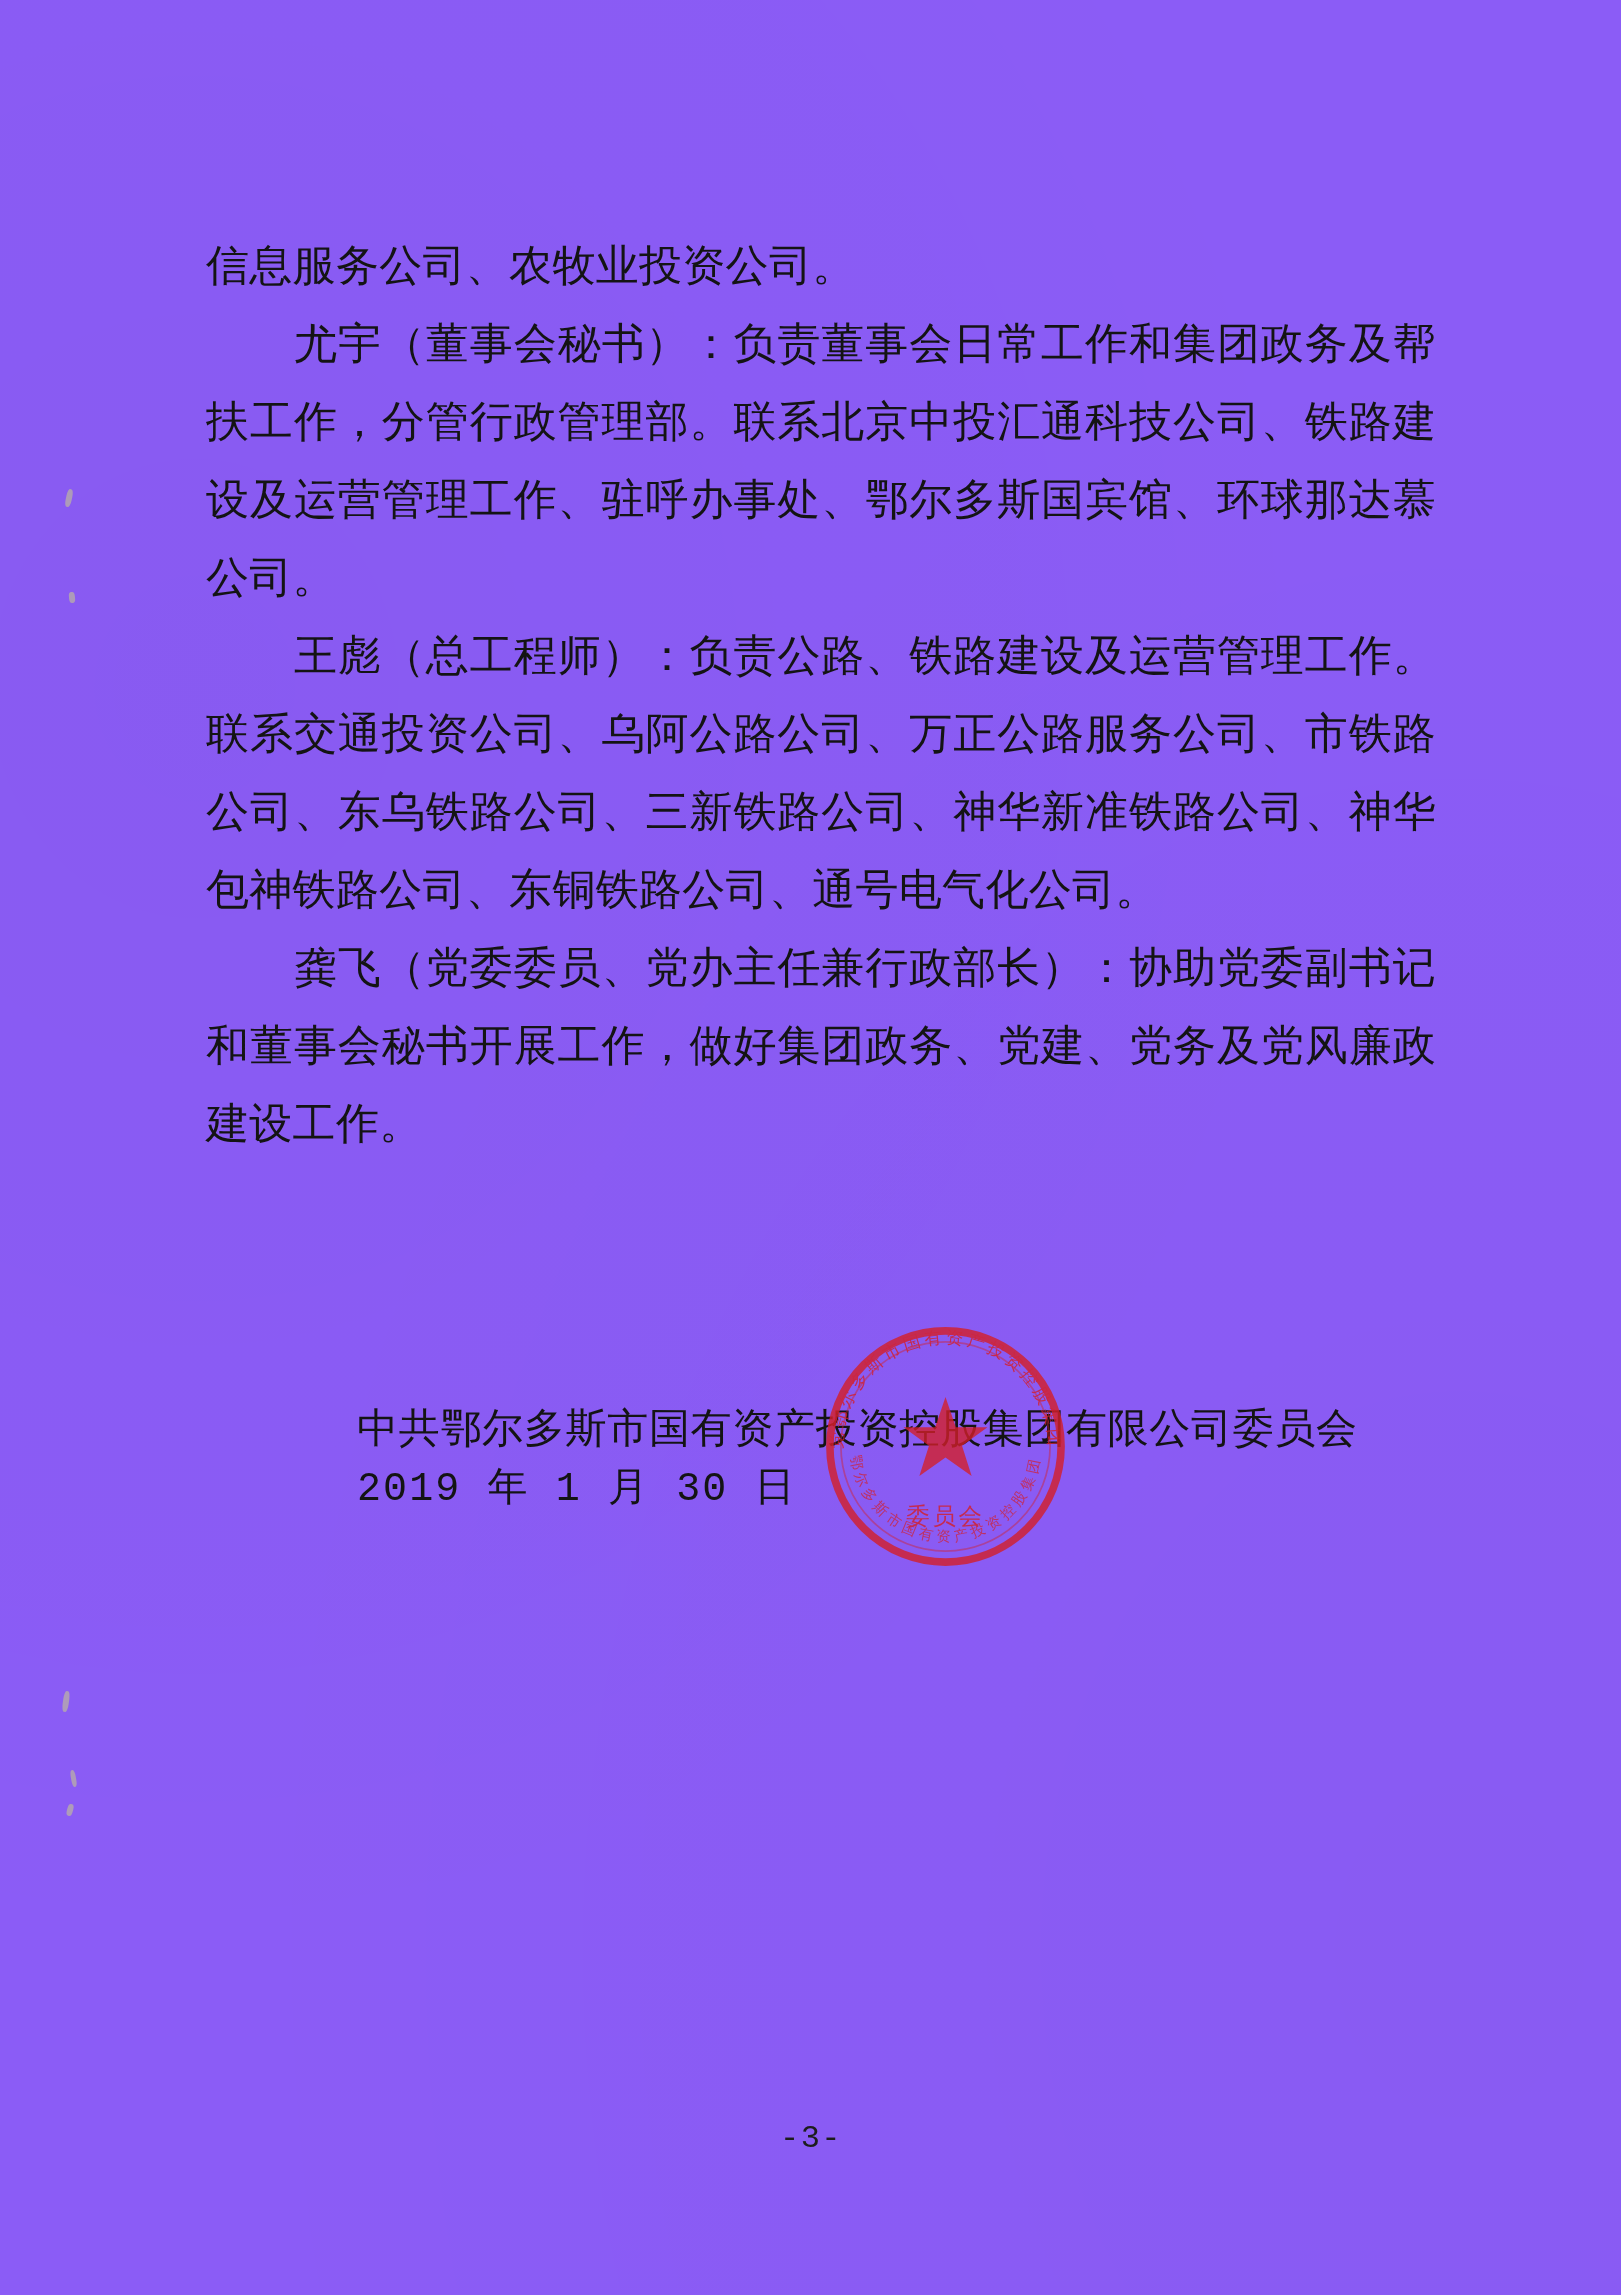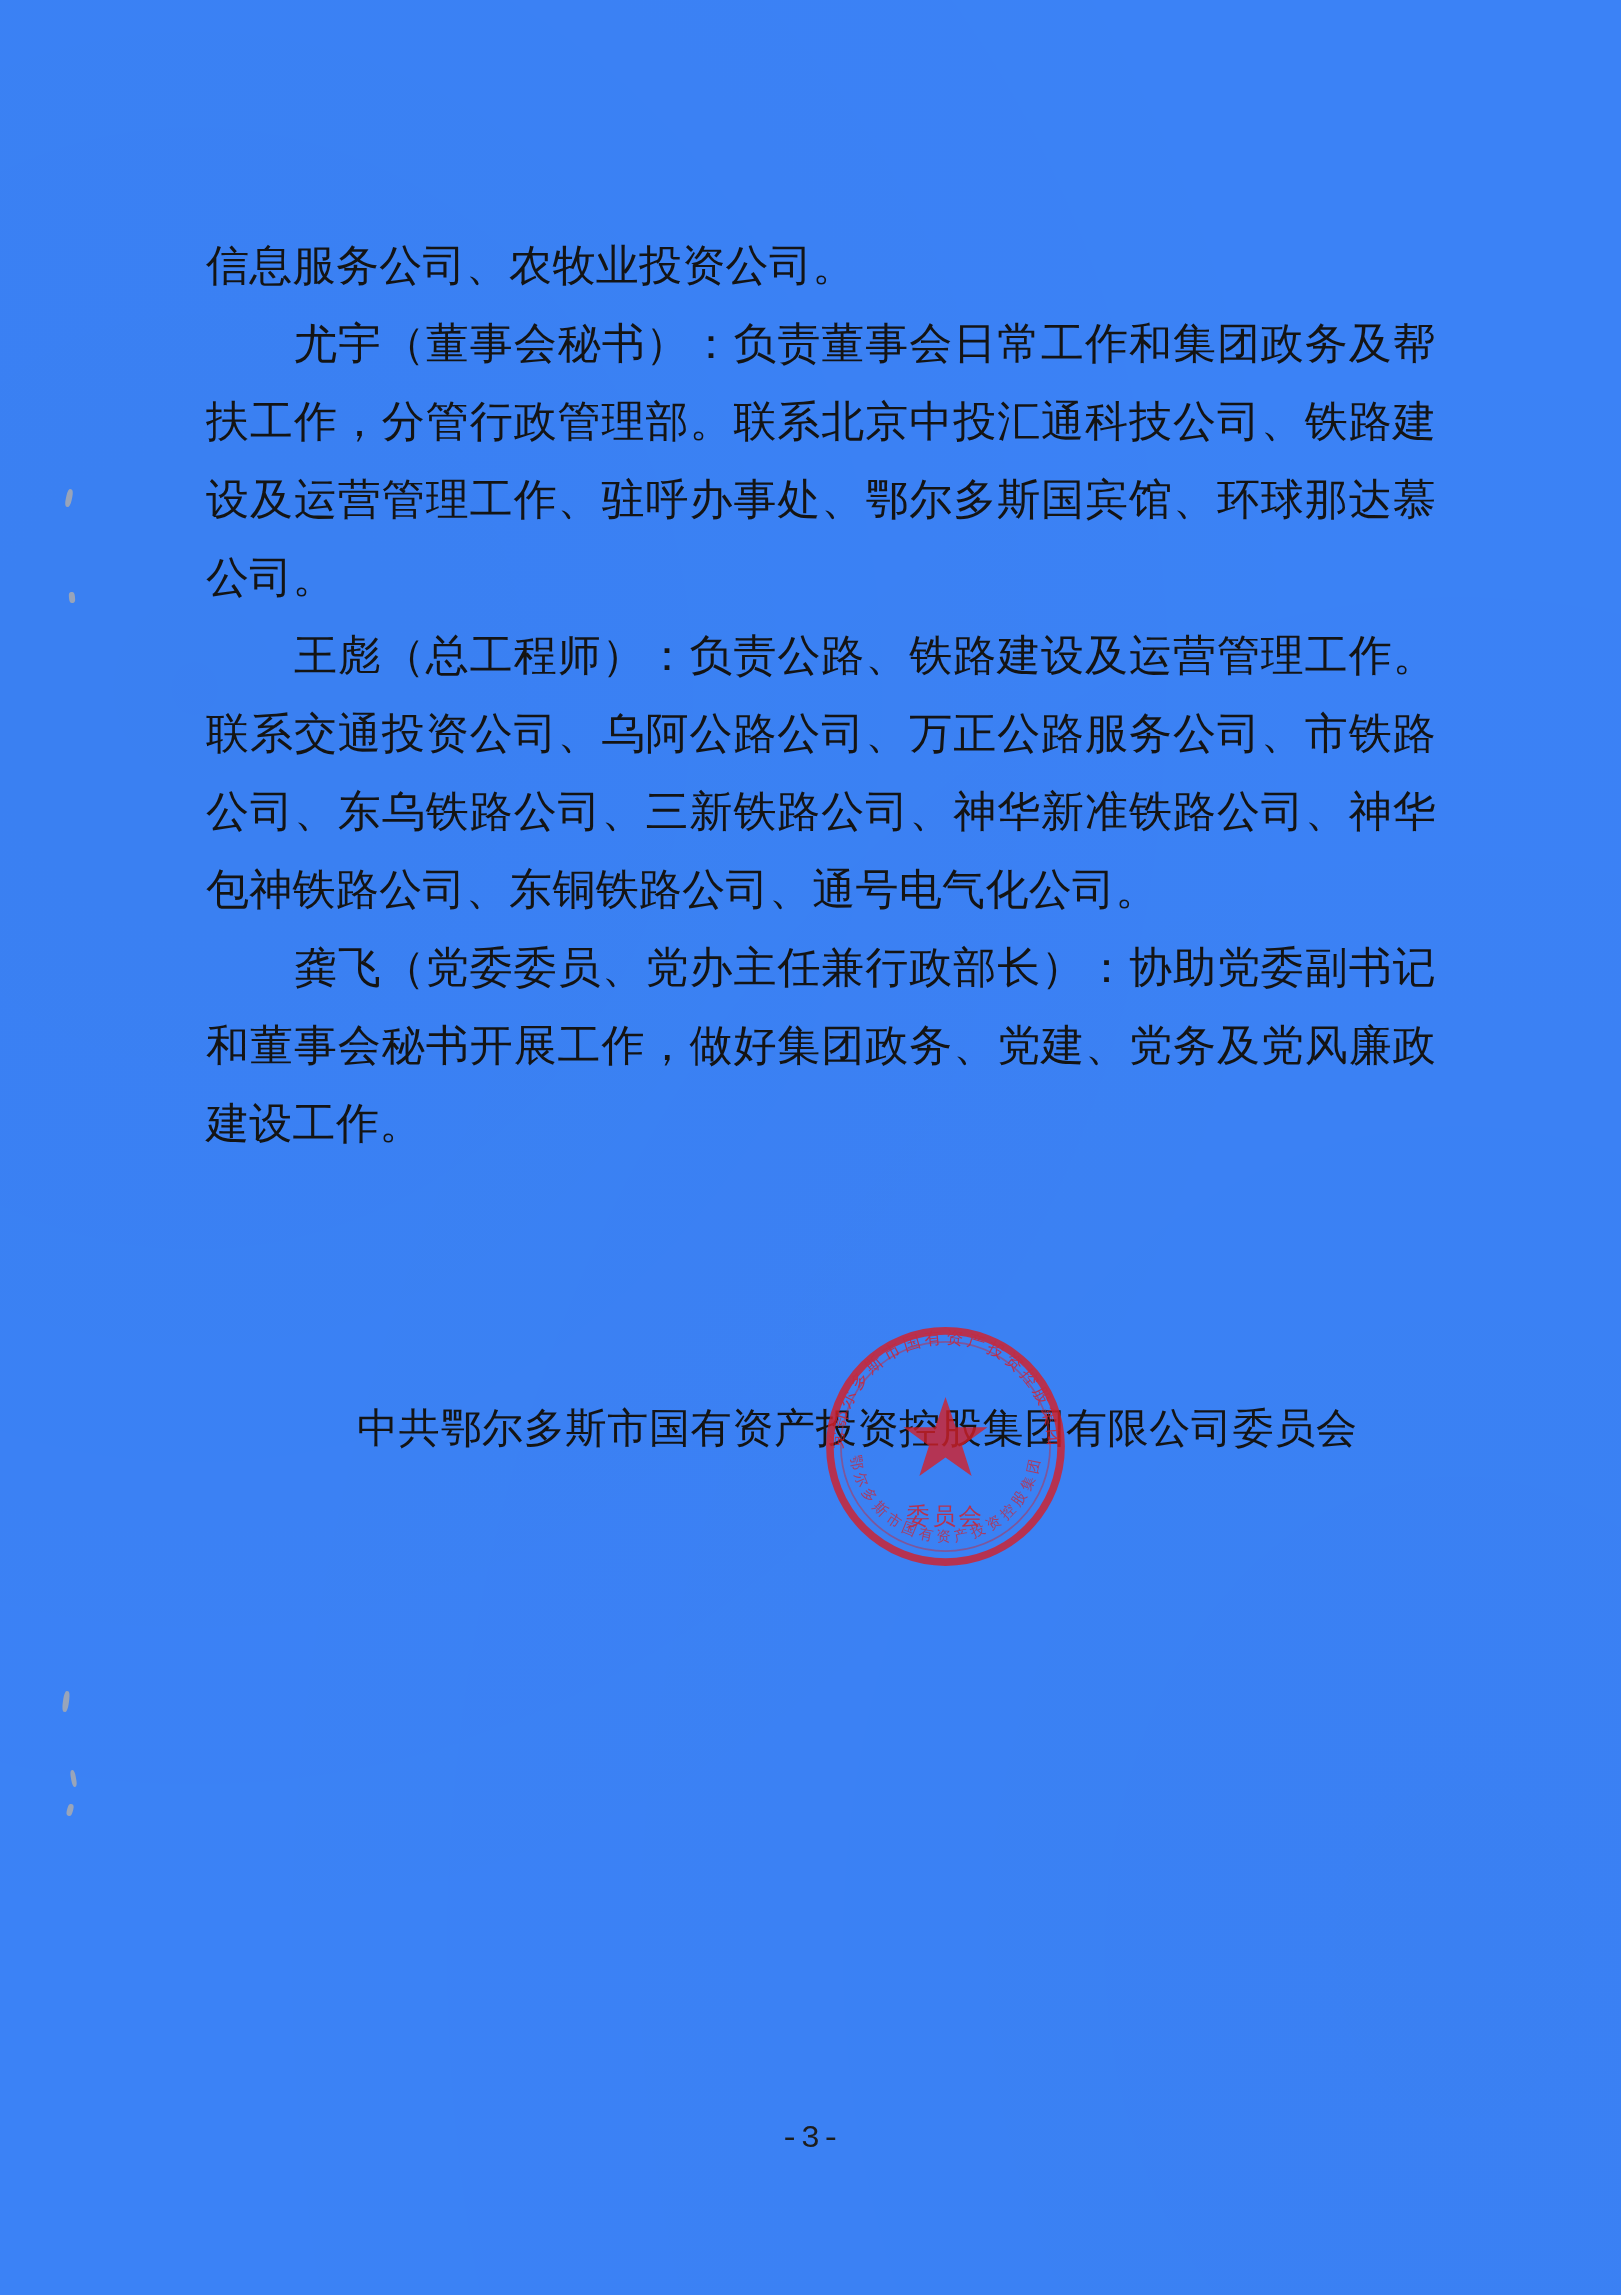--- a/index.html
+++ b/index.html
@@ -13,21 +13,21 @@
     position: relative;
     font-family: "Liberation Serif", "DejaVu Serif", serif;
     color: #1a1a1a;
     overflow: hidden;
   }
 
   
   .page {
     position: absolute;
     inset: 0;
-    background: #3b82f6;
+    background: #8b5cf6;
   }
   .page:before {
     content: "";
     position: absolute;
     inset: 0;
     background:
       radial-gradient(ellipse at 12% 30%, rgba(0,0,0,0.018), rgba(0,0,0,0) 60%),
       radial-gradient(ellipse at 90% 85%, rgba(0,0,0,0.015), rgba(0,0,0,0) 65%);
     pointer-events: none;
   }
@@ -128,20 +128,21 @@
 
   <div class="content">
     <p class="para">信息服务公司、农牧业投资公司。</p>
     <p class="para indent">尤宇（董事会秘书）：负责董事会日常工作和集团政务及帮扶工作，分管行政管理部。联系北京中投汇通科技公司、铁路建设及运营管理工作、驻呼办事处、鄂尔多斯国宾馆、环球那达慕公司。</p>
     <p class="para indent">王彪（总工程师）：负责公路、铁路建设及运营管理工作。联系交通投资公司、乌阿公路公司、万正公路服务公司、市铁路公司、东乌铁路公司、三新铁路公司、神华新准铁路公司、神华包神铁路公司、东铜铁路公司、通号电气化公司。</p>
     <p class="para indent">龚飞（党委委员、党办主任兼行政部长）：协助党委副书记和董事会秘书开展工作，做好集团政务、党建、党务及党风廉政建设工作。</p>
   </div>
 
   <div class="signature">
     <div class="sig-org">中共鄂尔多斯市国有资产投资控股集团有限公司委员会</div>
+    <div class="sig-date">2019 年 1 月 30 日</div>
   </div>
 
   <div class="seal">
     <svg width="289" height="289" viewBox="0 0 420 420" xmlns="http://www.w3.org/2000/svg">
       <defs>
         <path id="sealArc" d="M 210,210 m -162,0 a 162,162 0 1,1 324,0 a 162,162 0 1,1 -324,0"></path>
         <path id="sealArcText" d="M 60,210 a 150,150 0 1,1 300,0"></path>
         <path id="sealArcTextLower" d="M 72,210 a 138,138 0 1,0 276,0"></path>
       </defs>
       <circle cx="210" cy="210" r="168" fill="none" stroke="#d4202a" stroke-width="11" opacity="0.92"></circle>

